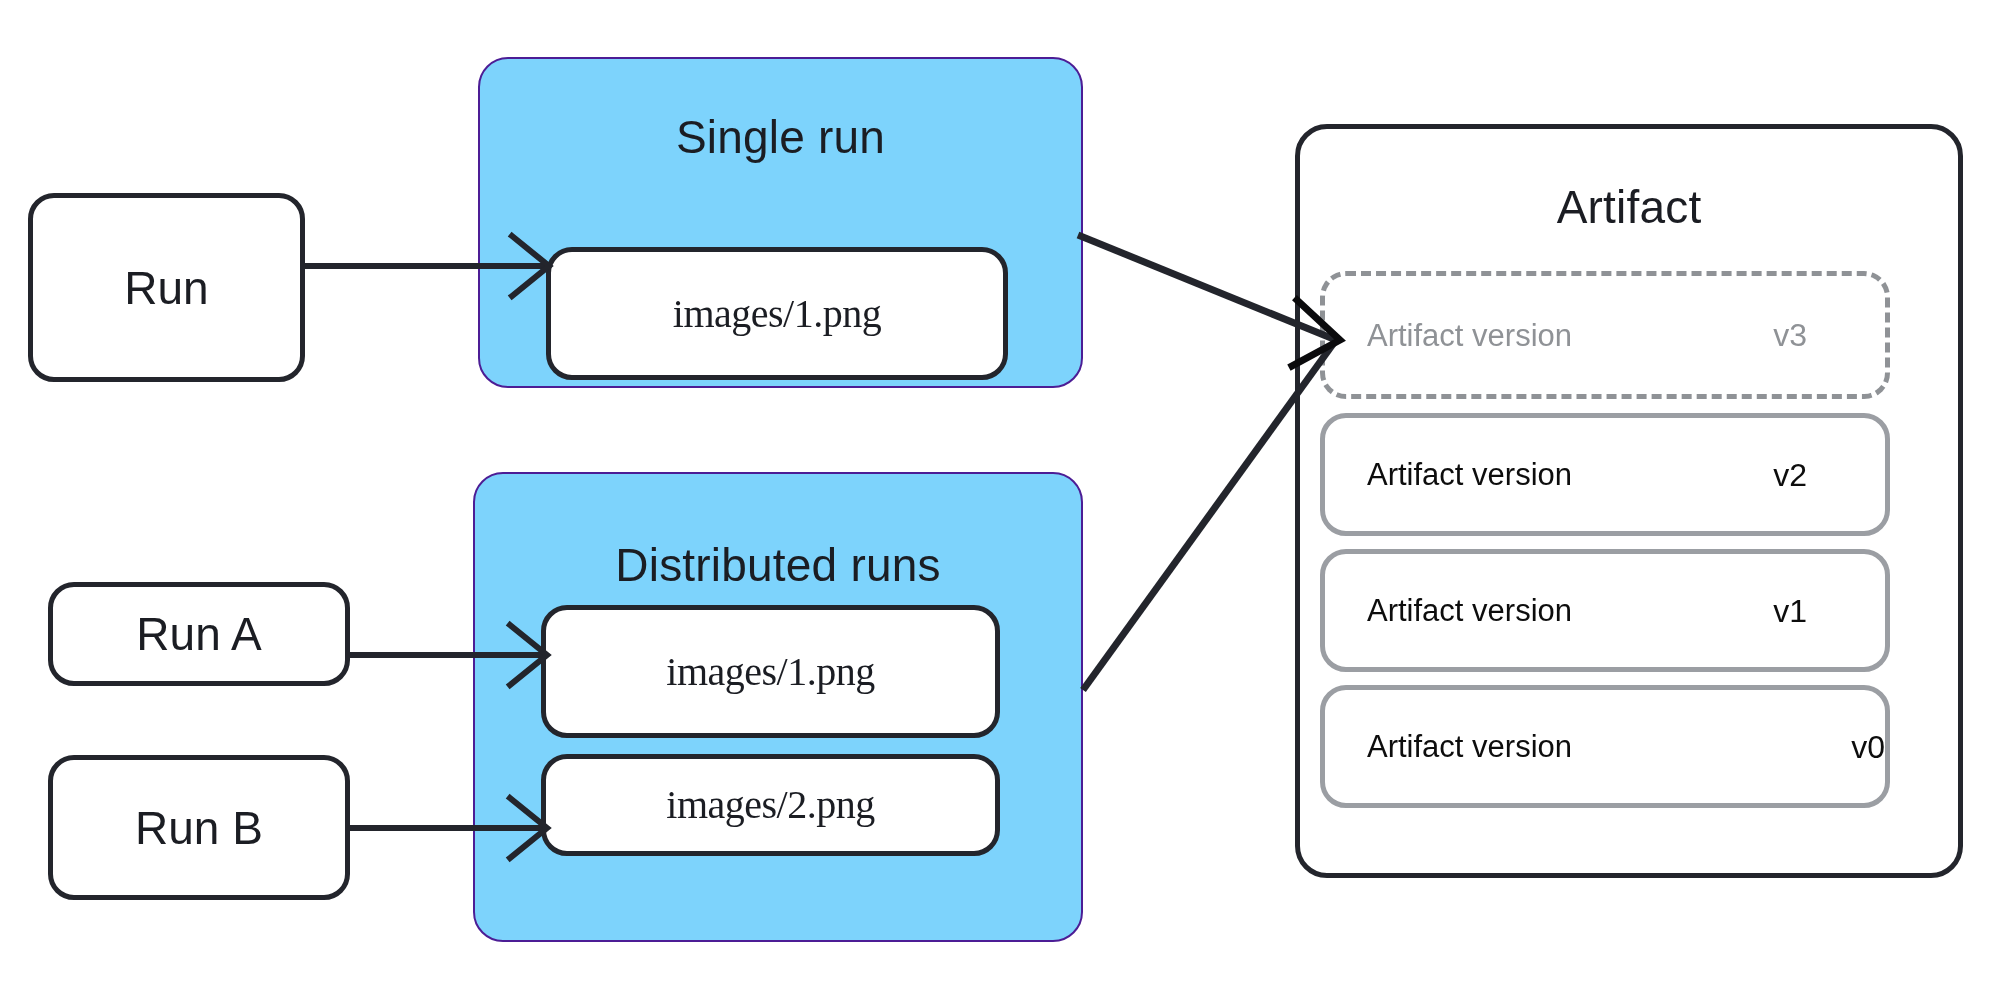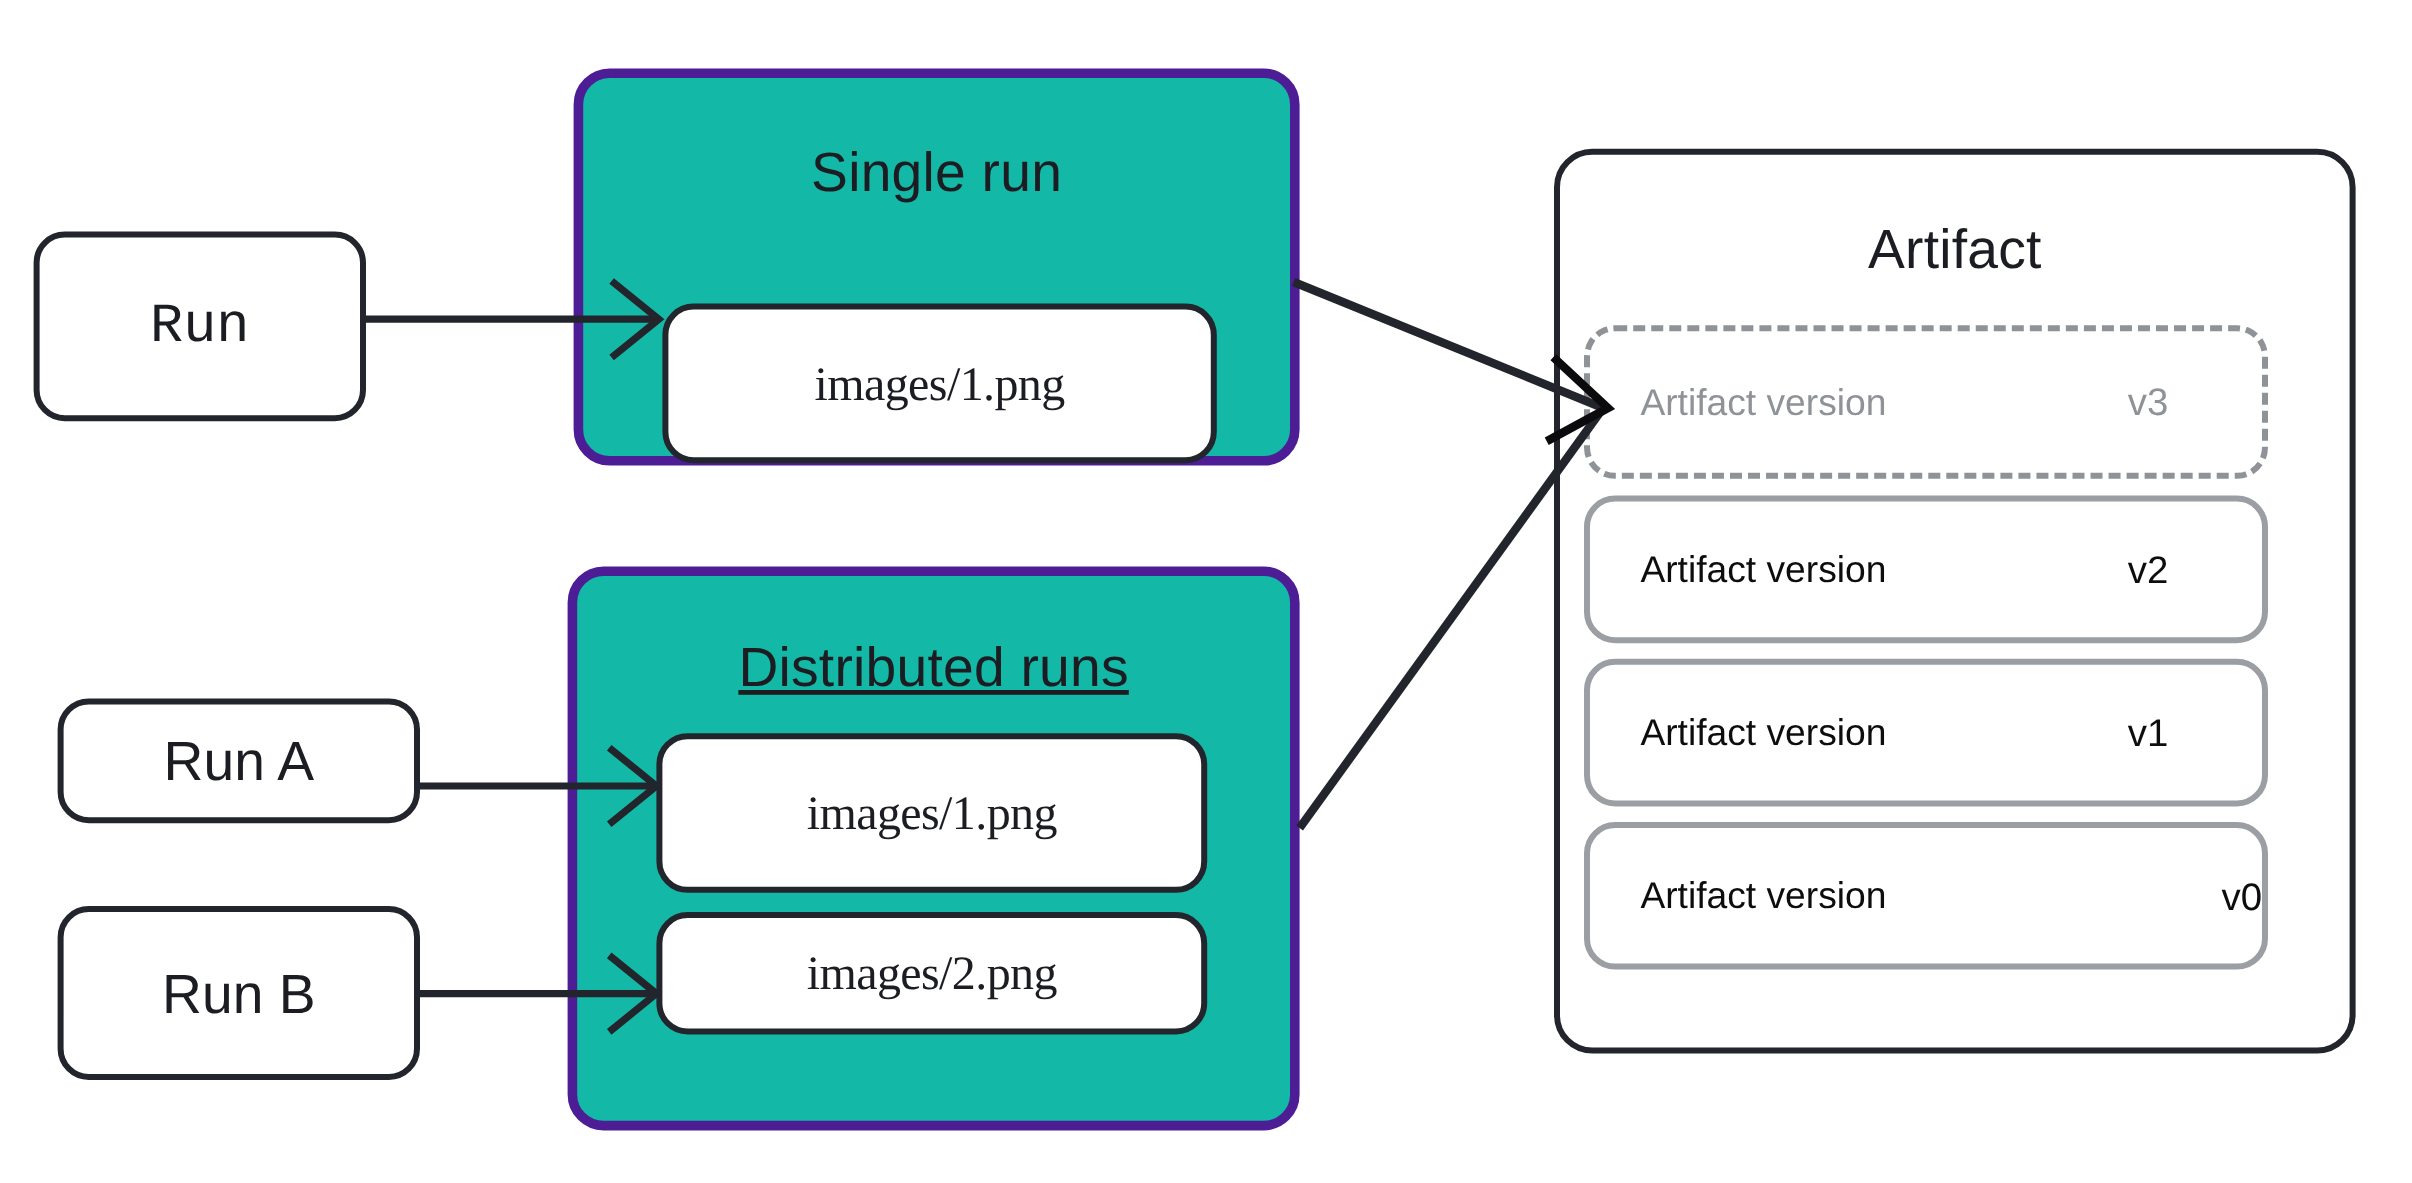--- a/index.html
+++ b/index.html
@@ -35,23 +35,23 @@
     justify-content: center;
   }
   
   .box-dark {
     border: 5px solid #23252c;
     border-radius: 26px;
     color: #1b1d23;
   }
   
   .group {
-    border: 8px solid #4c1d95;
+    border: 2px solid #4c1d95;
     border-radius: 30px;
-    background: #14b8a6;
+    background: #7dd3fc;
     display: block;
   }
   .group-title {
     position: absolute;
     left: 0;
     right: 0;
     text-align: center;
     color: #1b1d23;
     font-size: 46px;
     line-height: 1;
@@ -137,41 +137,41 @@
 
     <g>
       <line x1="1083" y1="690" x2="1336" y2="340" stroke="#23252c" stroke-width="7"></line>
     </g>
 
     <g>
       <polyline points="1297,300 1340,340 1292,366" fill="none" stroke="#0b0b0d" stroke-width="7" stroke-linecap="square" stroke-linejoin="miter"></polyline>
     </g>
   </svg>
 
-  <div class="node box-dark" style="left:28px; top:193px; width:277px; height:158px;font-family:Liberation Mono, monospace;">
+  <div class="node box-dark" style="left:28px; top:193px; width:277px; height:189px;">
     <span class="run-label">Run</span>
   </div>
 
   <div class="node group" style="left:478px; top:57px; width:605px; height:331px;">
     <div class="group-title" style="top:55px;">Single run</div>
     <div class="node box-dark" style="left:66px; top:188px; width:462px; height:133px;">
       <span class="mono-label">images/1.png</span>
     </div>
   </div>
 
   <div class="node box-dark" style="left:48px; top:582px; width:302px; height:104px;">
     <span class="run-label">Run A</span>
   </div>
 
   <div class="node box-dark" style="left:48px; top:755px; width:302px; height:145px;">
     <span class="run-label">Run B</span>
   </div>
 
   <div class="node group" style="left:473px; top:472px; width:610px; height:470px;">
-    <div class="group-title" style="top:53px;text-decoration:underline;">Distributed runs</div>
+    <div class="group-title" style="top:68px;">Distributed runs</div>
     <div class="node box-dark" style="left:66px; top:131px; width:459px; height:133px;">
       <span class="mono-label">images/1.png</span>
     </div>
     <div class="node box-dark" style="left:66px; top:280px; width:459px; height:102px;align-items:center;">
       <span class="mono-label">images/2.png</span>
     </div>
   </div>
 
   <div class="artifact-panel" style="position:absolute; left:1295px; top:124px; width:626px; height:744px;">
     <div class="group-title" style="top:55px;">Artifact</div>

